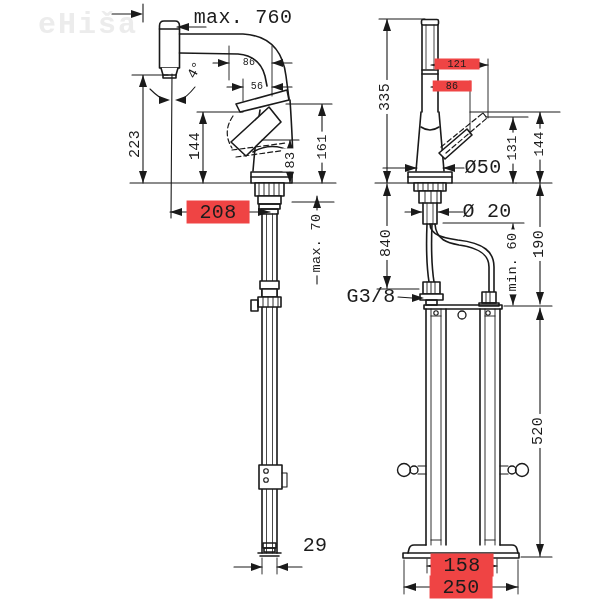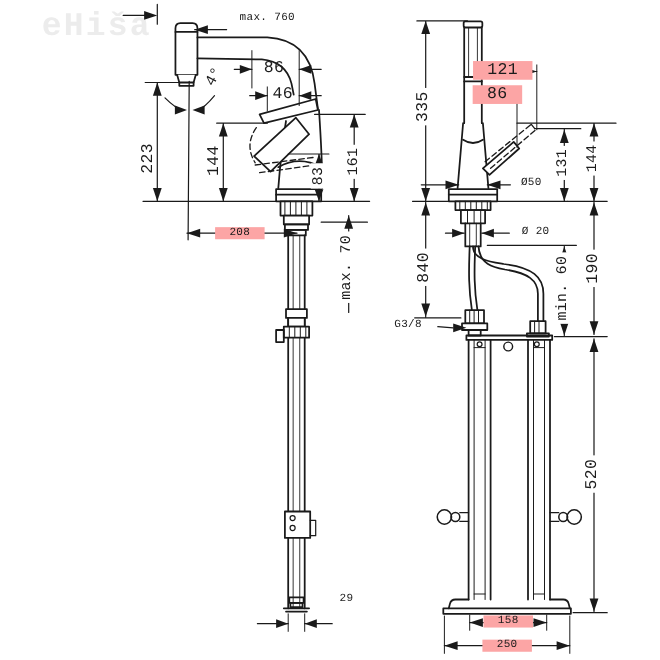--- a/index.html
+++ b/index.html
@@ -1,22 +1,22 @@
 <!DOCTYPE html>
 <html><head>
 <meta charset="utf-8">
 <style>
   html,body{margin:0;padding:0;background:#fff;}
   #stage{position:relative;width:600px;height:600px;background:#ffffff;overflow:hidden;
          font-family:Liberation Mono, monospace;}
   #drawing{position:absolute;left:0;top:0;}
   .lab{position:absolute;color:#1c1c1c;white-space:nowrap;transform:translate(-50%,-50%);
-       font-size:10px;letter-spacing:0.3px;}
-  .lab.sm{font-size:15px;}
-  .lab.bg{background:#fca5a5;padding:0 13px;}
+       font-size:20px;letter-spacing:0.3px;}
+  .lab.sm{font-size:10px;}
+  .lab.bg{background:#ef4444;padding:0 13px;}
   .vlab{position:absolute;color:#1c1c1c;white-space:nowrap;
         transform:translate(-50%,-50%) rotate(-90deg);font-size:15px;letter-spacing:0.3px;}
   .vlab.sm{font-size:13.5px;}
   .vlab.bg{background:#fff;padding:0 3px;}
   .dlab{position:absolute;color:#1c1c1c;white-space:nowrap;
         transform:translate(-50%,-50%) rotate(-62deg);font-size:14px;}
   .watermark{position:absolute;left:38px;top:8px;font-size:30px;font-weight:bold;
         color:#ececec;letter-spacing:2px;transform:none;}
 </style>
 </head>
@@ -258,21 +258,21 @@
       <path d="M404,587 l12,-4 v8 z" fill="#1a1a1a" stroke="none"></path>
       <path d="M518,587 l-12,-4 v8 z" fill="#1a1a1a" stroke="none"></path>
     </g>
   </svg>
 
   <div class="lab" style="left:243px;top:17px;">max. 760</div>
   <div class="dlab" style="left:195px;top:70px;">4°</div>
   <div class="vlab" style="left:135px;top:144px;">223</div>
   <div class="vlab" style="left:195px;top:146px;">144</div>
   <div class="lab sm" style="left:249px;top:62px;">86</div>
-  <div class="lab sm" style="left:257px;top:86px;">46</div>
+  <div class="lab sm" style="left:257px;top:86px;">56</div>
   <div class="vlab bg sm" style="left:322px;top:147px;">161</div>
   <div class="vlab bg sm" style="left:290px;top:160px;">83</div>
   <div class="lab bg" style="left:218px;top:212px;">208</div>
   <div class="vlab bg sm" style="left:316px;top:243px;">max. 70</div>
   <div class="lab" style="left:315px;top:545px;">29</div>
 
   <div class="vlab bg" style="left:385px;top:97px;">335</div>
   <div class="lab bg sm" style="left:457px;top:64px;">121</div>
   <div class="lab bg sm" style="left:452px;top:86px;">86</div>
   <div class="vlab bg sm" style="left:512px;top:148px;">131</div>

